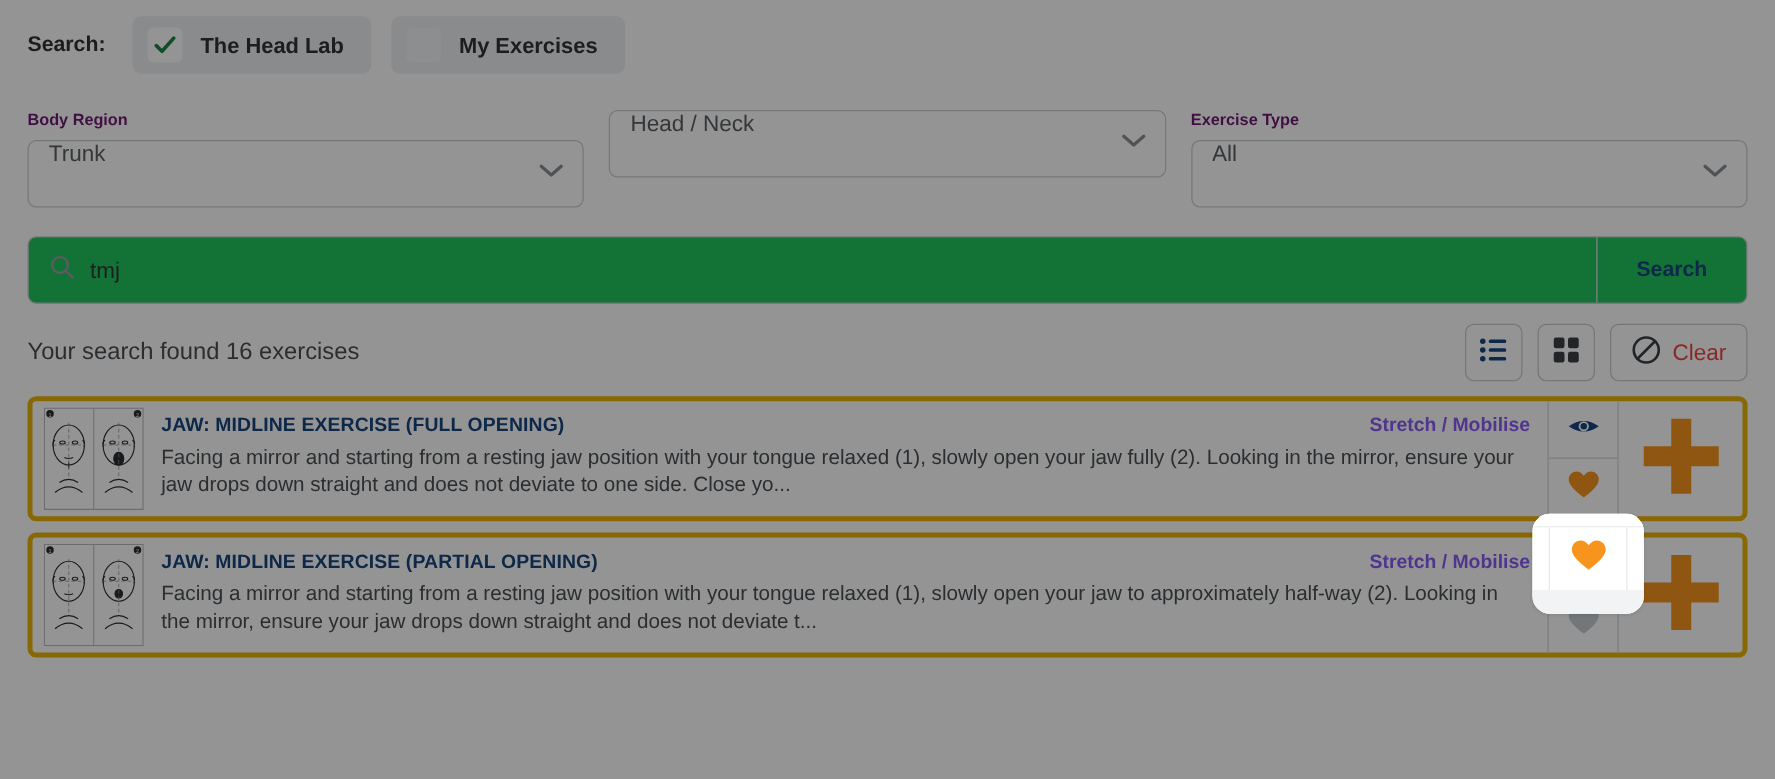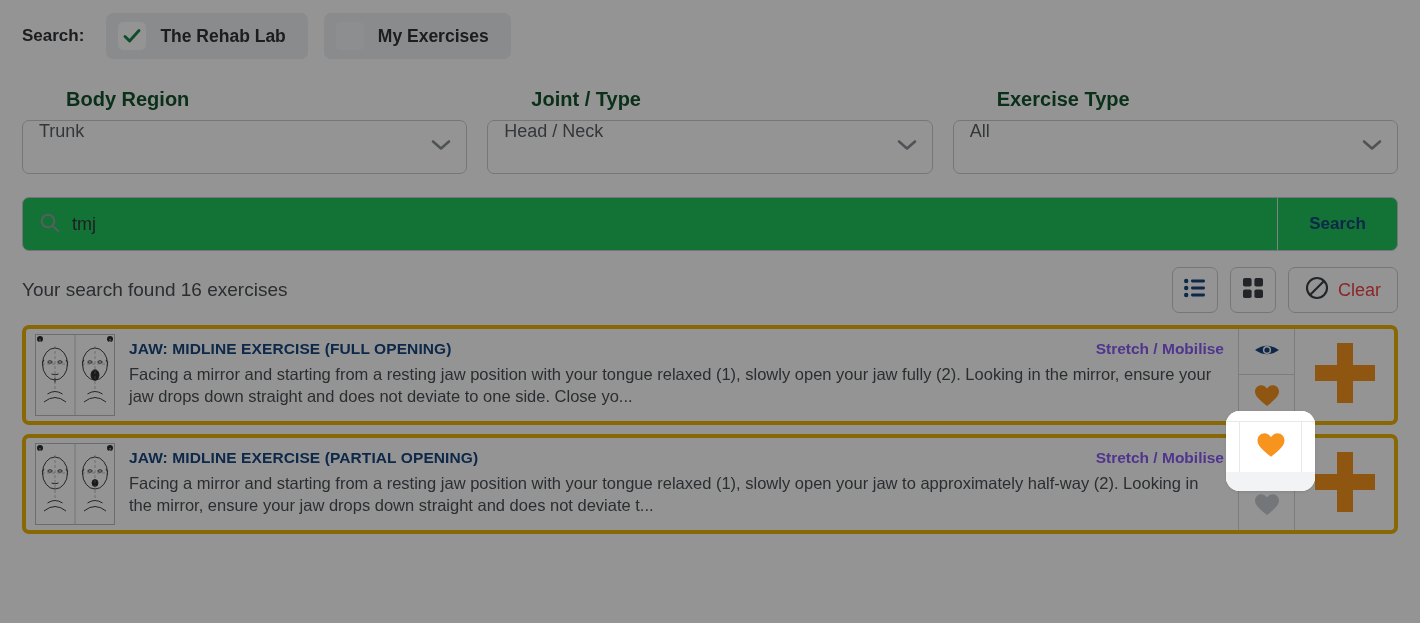--- a/index.html
+++ b/index.html
@@ -48,22 +48,22 @@
     white-space: nowrap;
   }
 
   
   .filters {
     display: flex; gap: 20px;
     margin-top: 16px;
   }
   .filter { flex: 1 1 0; min-width: 0; }
   .filter-label {
-    font-size: 20px; font-weight: bold; color: #14532d;
-    margin-bottom: 9px; display: block; margin-left: 44px;
+    font-size: 13px; font-weight: bold; color: #701a75;
+    margin-bottom: 9px; display: block;
   }
   .select {
     position: relative;
     height: 54px;
     border: 1px solid #c9cdd0;
     border-radius: 7px;
     background: #ffffff;
     display: flex; 
     padding: 0 44px 0 16px;
   }
@@ -213,21 +213,21 @@
 
   <div class="scope-row">
     <span class="scope-label">Search:</span>
 
     <div class="scope-chip">
       <span class="chk">
         <svg width="20" height="20" viewBox="0 0 20 20" aria-hidden="true">
           <path d="M3 10.5 L7.6 15 L17 4.5" fill="none" stroke="#1e8449" stroke-width="2.9" stroke-linecap="round" stroke-linejoin="round"></path>
         </svg>
       </span>
-      <span class="scope-chip-label">The Rehab Lab</span>
+      <span class="scope-chip-label">The Head Lab</span>
     </div>
 
     <div class="scope-chip">
       <span class="chk unchecked"></span>
       <span class="scope-chip-label">My Exercises</span>
     </div>
   </div>
 
   <div class="filters">
 
@@ -237,21 +237,20 @@
         <span class="select-value">Trunk</span>
         <span class="chev">
           <svg width="22" height="14" viewBox="0 0 22 14" aria-hidden="true">
             <path d="M3 3.5 L11 10.5 L19 3.5" fill="none" stroke="#8b9094" stroke-width="2.6" stroke-linecap="round" stroke-linejoin="round"></path>
           </svg>
         </span>
       </div>
     </div>
 
     <div class="filter">
-      <span class="filter-label">Joint / Type</span>
       <div class="select">
         <span class="select-value">Head / Neck</span>
         <span class="chev">
           <svg width="22" height="14" viewBox="0 0 22 14" aria-hidden="true">
             <path d="M3 3.5 L11 10.5 L19 3.5" fill="none" stroke="#8b9094" stroke-width="2.6" stroke-linecap="round" stroke-linejoin="round"></path>
           </svg>
         </span>
       </div>
     </div>
 

